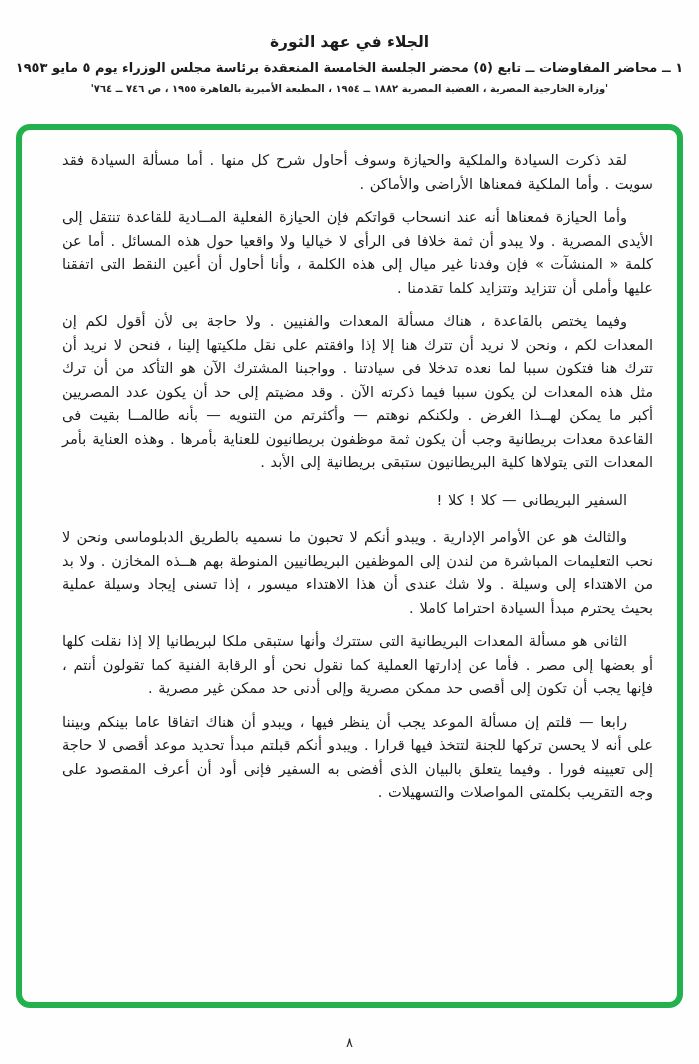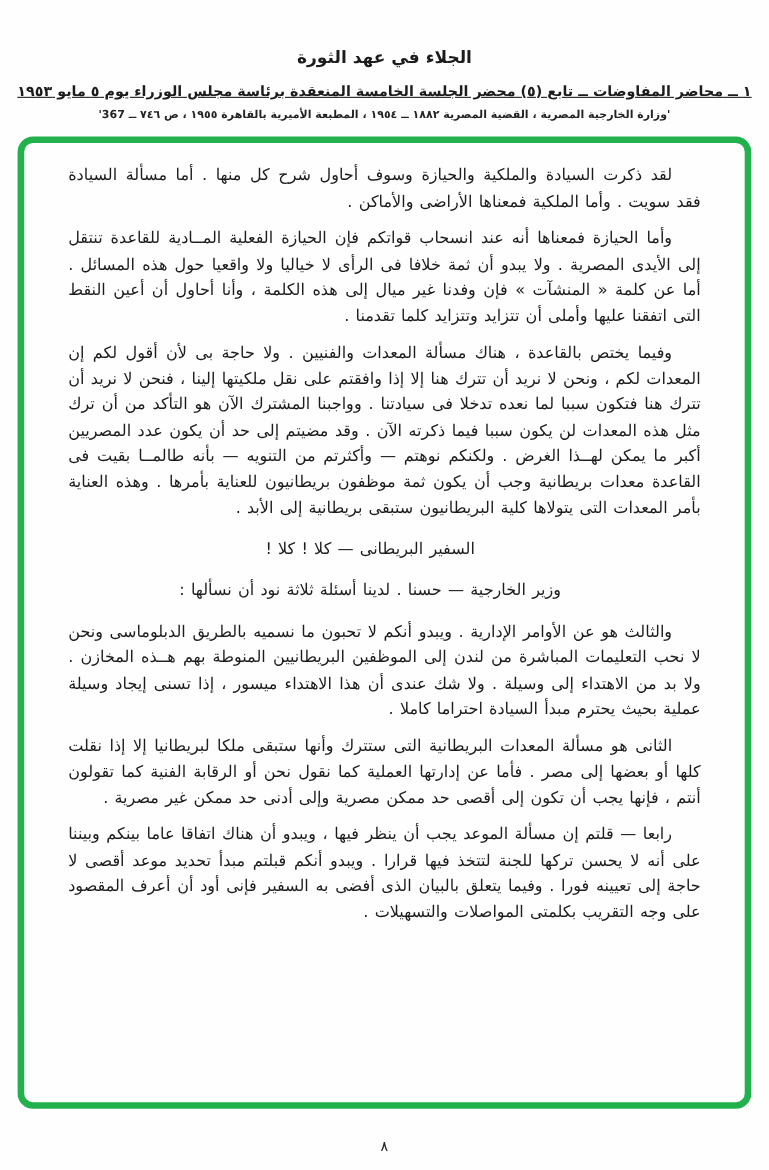--- a/index.html
+++ b/index.html
@@ -28,59 +28,58 @@
     position: absolute;
     top: 28px;
     right: 0;
     left: 0;
     text-align: center;
   }
   .doc-title {
     font-size: 15.5px;
     font-weight: bold;
     letter-spacing: 0.2px;
-    margin: 15px;
+    margin: 5px;
     text-align: center;
   }
   .doc-subtitle {
     font-size: 13px;
     font-weight: bold;
     margin: 9px 14px 0 14px;
     white-space: nowrap;
-    text-decoration: underline;
   }
   .doc-source {
     font-size: 10px;
     font-weight: bold;
     margin-top: 8px;
     color: #232323;
   }
   
   .content-frame {
     position: absolute;
     top: 124px;
     right: 16px;
     width: 667px;
     height: 884px;
     border: 6px solid var(--green);
     border-radius: 14px;
     background: var(--paper);
-    padding: 18px 40px 10px 40px;
+    padding: 18px 24px 10px 40px;
   }
   .para {
     margin: 0 0 10px 0;
     font-size: 14.6px;
     line-height: 23.5px;
     text-align: justify;
     text-indent: 26px;
     color: var(--ink);
     word-spacing: 1px;
   }
   .para.dialog {
-    text-align: center;
+    text-align: right;
     margin-top: 14px;
     margin-bottom: 14px;
   }
   
   .page-number {
     position: absolute;
     bottom: 14px;
     right: 0;
     left: 0;
     text-align: center;
@@ -89,29 +88,28 @@
   }
 </style>
 </head>
 <body>
 
 <div class="page">
 
   <div class="header">
     <div class="doc-title">الجلاء في عهد الثورة</div>
     <div class="doc-subtitle">١ ــ محاضر المفاوضات ــ تابع (٥) محضر الجلسة الخامسة المنعقدة برئاسة مجلس الوزراء يوم ٥ مايو ١٩٥٣</div>
-    <div class="doc-source">'وزارة الخارجية المصرية ، القضية المصرية ١٨٨٢ ــ ١٩٥٤ ، المطبعة الأميرية بالقاهرة ١٩٥٥ ، ص ٧٤٦ ــ 367'</div>
+    <div class="doc-source">'وزارة الخارجية المصرية ، القضية المصرية ١٨٨٢ ــ ١٩٥٤ ، المطبعة الأميرية بالقاهرة ١٩٥٥ ، ص ٧٤٦ ــ ٧٦٤'</div>
   </div>
 
   <div class="content-frame">
     <p class="para">لقد ذكرت السيادة والملكية والحيازة وسوف أحاول شرح كل منها . أما مسألة السيادة فقد سويت . وأما الملكية فمعناها الأراضى والأماكن .</p>
     <p class="para">وأما الحيازة فمعناها أنه عند انسحاب قواتكم فإن الحيازة الفعلية المــادية للقاعدة تنتقل إلى الأيدى المصرية . ولا يبدو أن ثمة خلافا فى الرأى لا خياليا ولا واقعيا حول هذه المسائل . أما عن كلمة « المنشآت » فإن وفدنا غير ميال إلى هذه الكلمة ، وأنا أحاول أن أعين النقط التى اتفقنا عليها وأملى أن تتزايد وتتزايد كلما تقدمنا .</p>
     <p class="para">وفيما يختص بالقاعدة ، هناك مسألة المعدات والفنيين . ولا حاجة بى لأن أقول لكم إن المعدات لكم ، ونحن لا نريد أن تترك هنا إلا إذا وافقتم على نقل ملكيتها إلينا ، فنحن لا نريد أن تترك هنا فتكون سببا لما نعده تدخلا فى سيادتنا . وواجبنا المشترك الآن هو التأكد من أن ترك مثل هذه المعدات لن يكون سببا فيما ذكرته الآن . وقد مضيتم إلى حد أن يكون عدد المصريين أكبر ما يمكن لهــذا الغرض . ولكنكم نوهتم — وأكثرتم من التنويه — بأنه طالمــا بقيت فى القاعدة معدات بريطانية وجب أن يكون ثمة موظفون بريطانيون للعناية بأمرها . وهذه العناية بأمر المعدات التى يتولاها كلية البريطانيون ستبقى بريطانية إلى الأبد .</p>
     <p class="para dialog">السفير البريطانى — كلا ! كلا !</p>
-    <p class="para dialog">وزير الخارجية — حسنا . لدينا أسئلة ثلاثة نود أن نسألها :</p>
     <p class="para">والثالث هو عن الأوامر الإدارية . ويبدو أنكم لا تحبون ما نسميه بالطريق الدبلوماسى ونحن لا نحب التعليمات المباشرة من لندن إلى الموظفين البريطانيين المنوطة بهم هــذه المخازن . ولا بد من الاهتداء إلى وسيلة . ولا شك عندى أن هذا الاهتداء ميسور ، إذا تسنى إيجاد وسيلة عملية بحيث يحترم مبدأ السيادة احتراما كاملا .</p>
     <p class="para">الثانى هو مسألة المعدات البريطانية التى ستترك وأنها ستبقى ملكا لبريطانيا إلا إذا نقلت كلها أو بعضها إلى مصر . فأما عن إدارتها العملية كما نقول نحن أو الرقابة الفنية كما تقولون أنتم ، فإنها يجب أن تكون إلى أقصى حد ممكن مصرية وإلى أدنى حد ممكن غير مصرية .</p>
     <p class="para">رابعا — قلتم إن مسألة الموعد يجب أن ينظر فيها ، ويبدو أن هناك اتفاقا عاما بينكم وبيننا على أنه لا يحسن تركها للجنة لتتخذ فيها قرارا . ويبدو أنكم قبلتم مبدأ تحديد موعد أقصى لا حاجة إلى تعيينه فورا . وفيما يتعلق بالبيان الذى أفضى به السفير فإنى أود أن أعرف المقصود على وجه التقريب بكلمتى المواصلات والتسهيلات .</p>
   </div>
 
   <div class="page-number">٨</div>
 
 </div>
 
 </body></html>

